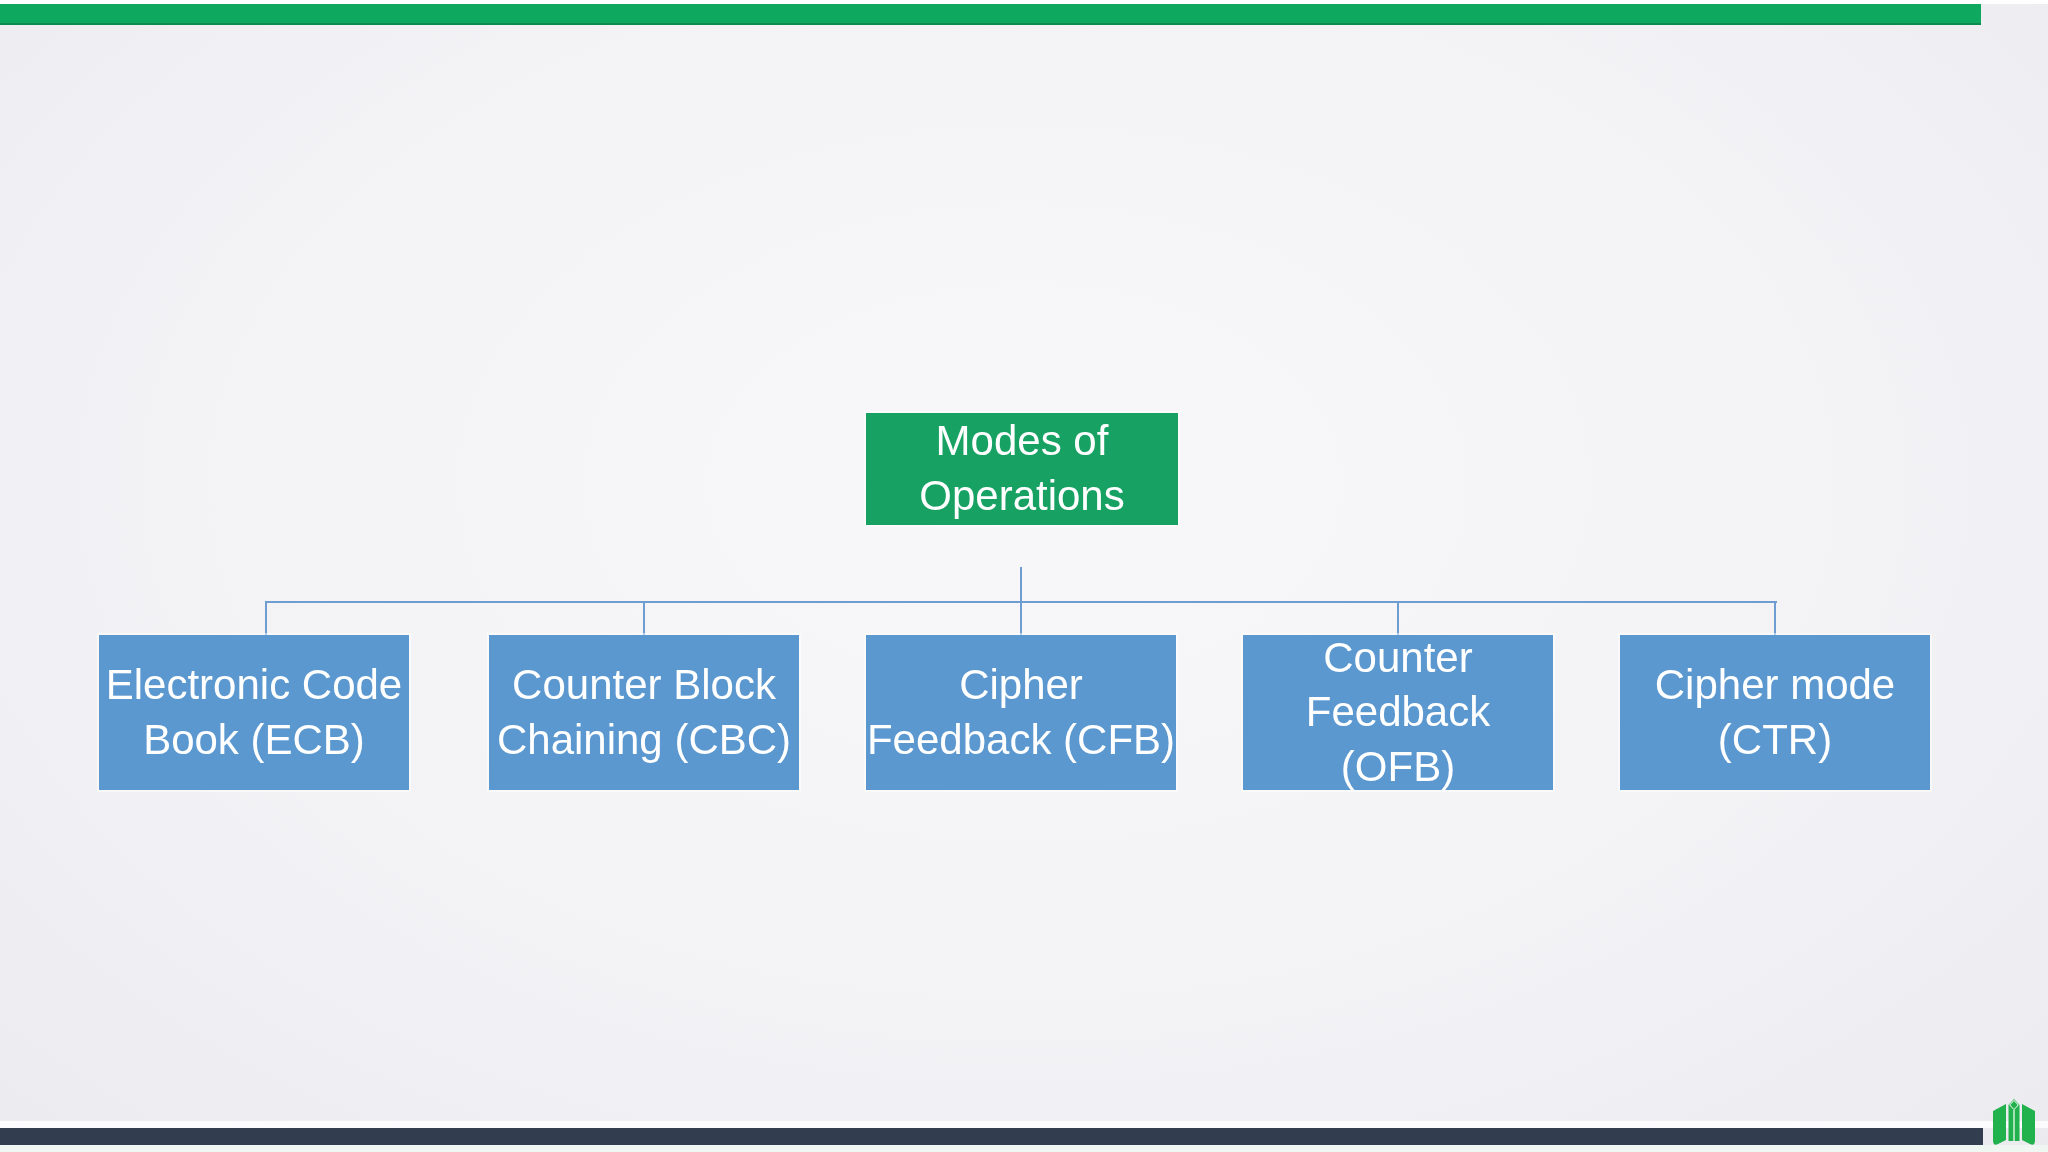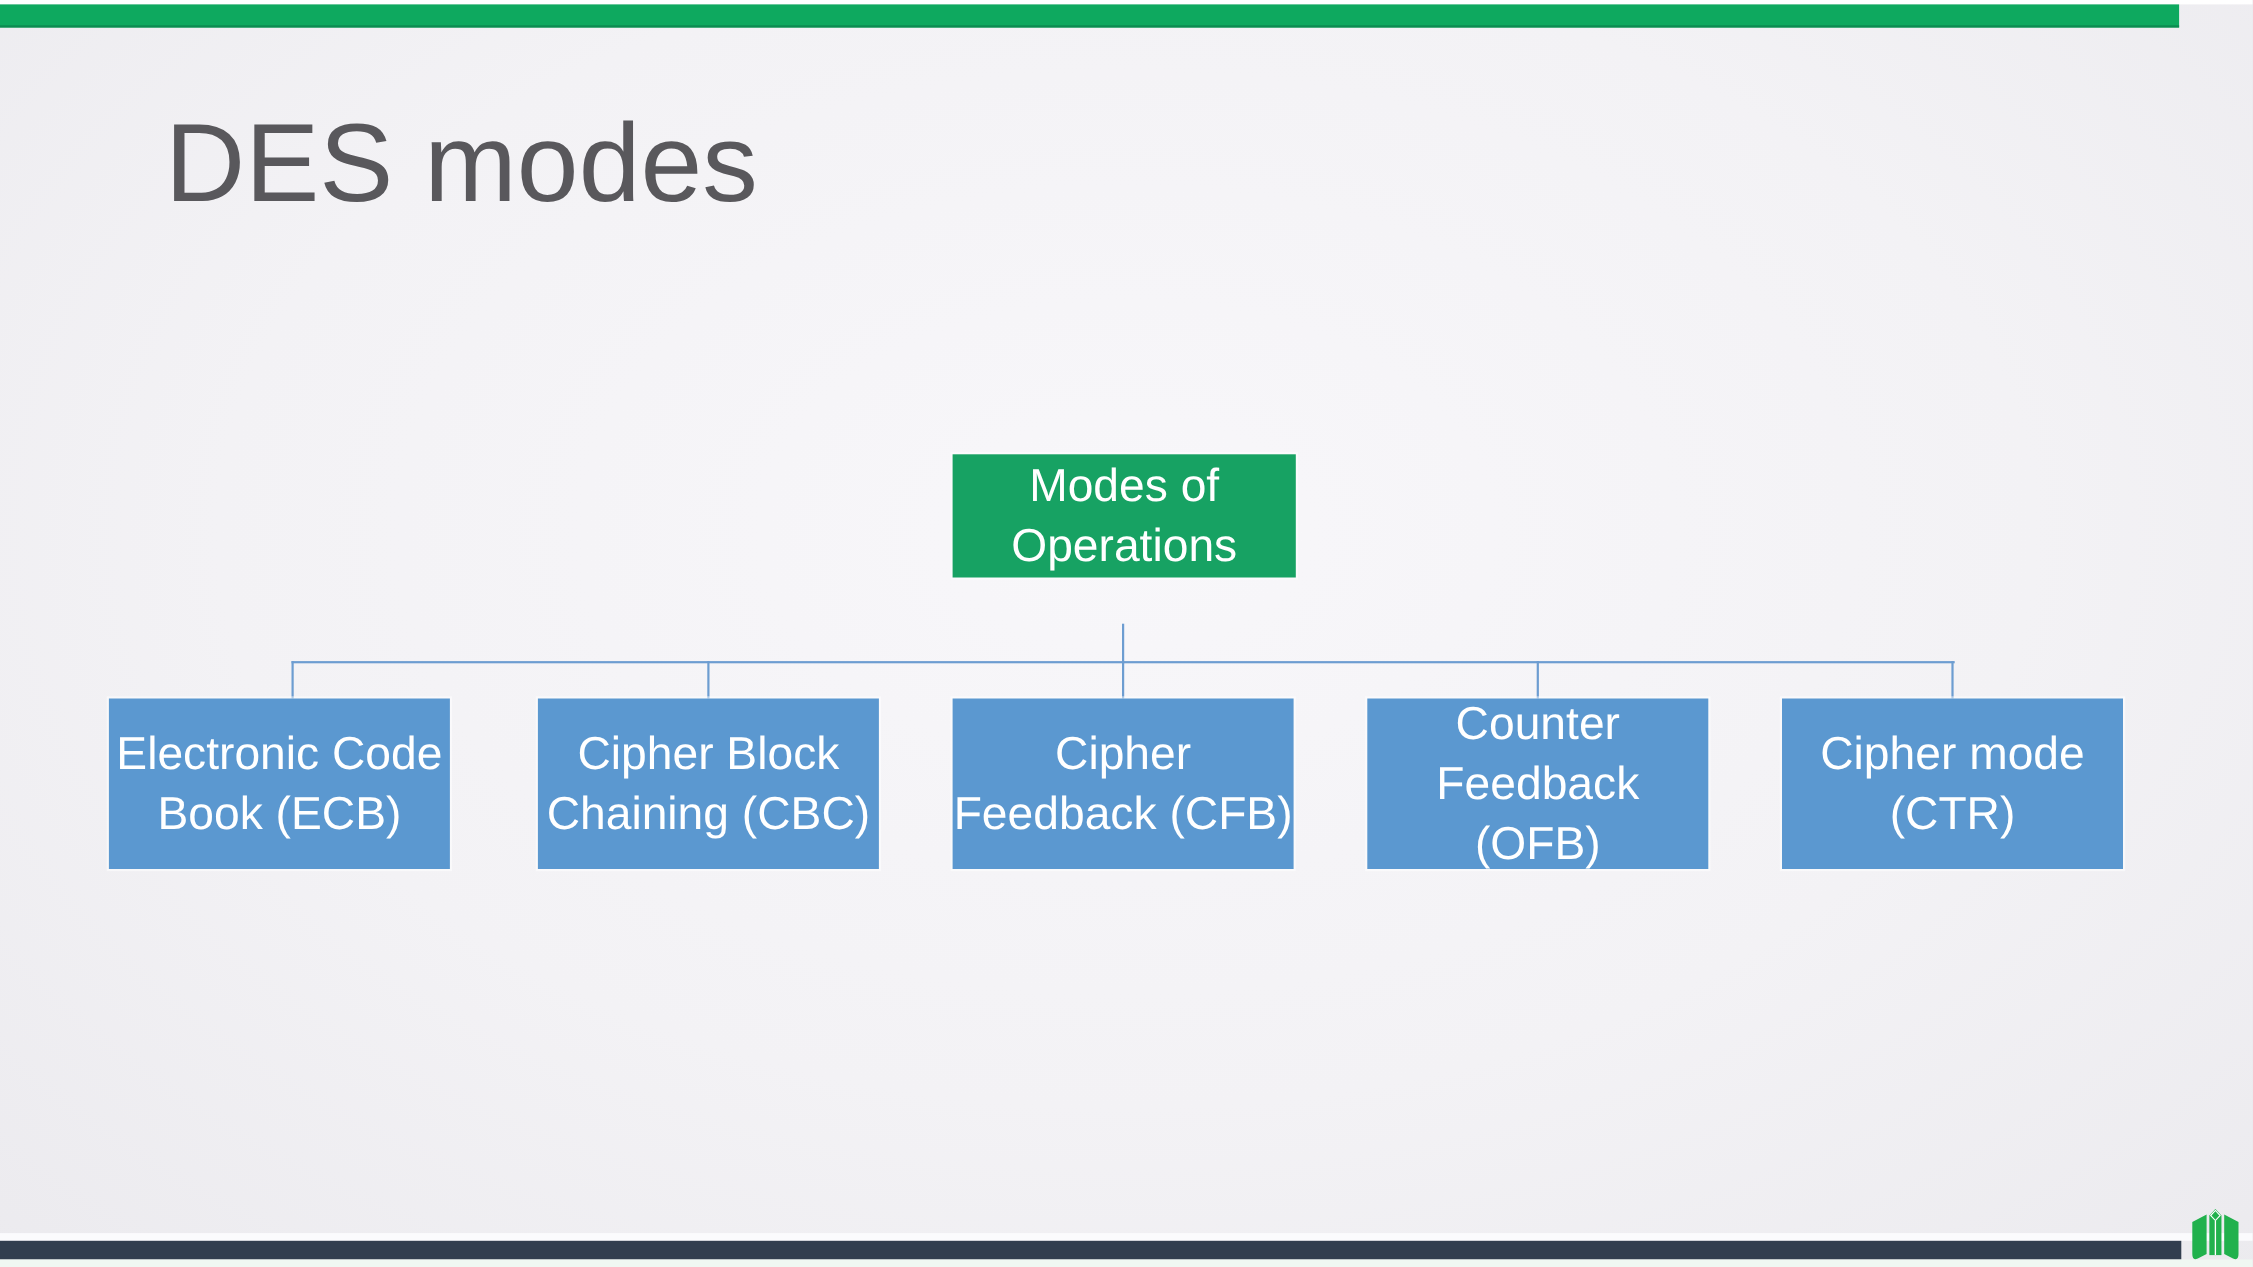--- a/index.html
+++ b/index.html
@@ -82,39 +82,38 @@
   }
 </style>
 </head>
 <body>
 
 <div class="slide">
 
   <div class="top-white-strip"></div>
   <div class="top-bar"></div>
 
-  <div class="slide-title">DES modes</div>
 
   <div>
 
     <div class="line stem-root"></div>
     <div class="line h-rail"></div>
     <div class="line stub stub-1"></div>
     <div class="line stub stub-2"></div>
     <div class="line stub stub-3"></div>
     <div class="line stub stub-4"></div>
     <div class="line stub stub-5"></div>
 
     <div class="node node-root">Modes of
 Operations</div>
 
     <div class="node node-child node-c1">Electronic Code
 Book (ECB)</div>
 
-    <div class="node node-child node-c2">Cipher Block
+    <div class="node node-child node-c2">Counter Block
 Chaining (CBC)</div>
 
     <div class="node node-child node-c3">Cipher
 Feedback (CFB)</div>
 
     <div class="node node-child node-c4">Counter
 Feedback (OFB)</div>
 
     <div class="node node-child node-c5">Cipher mode
 (CTR)</div>

